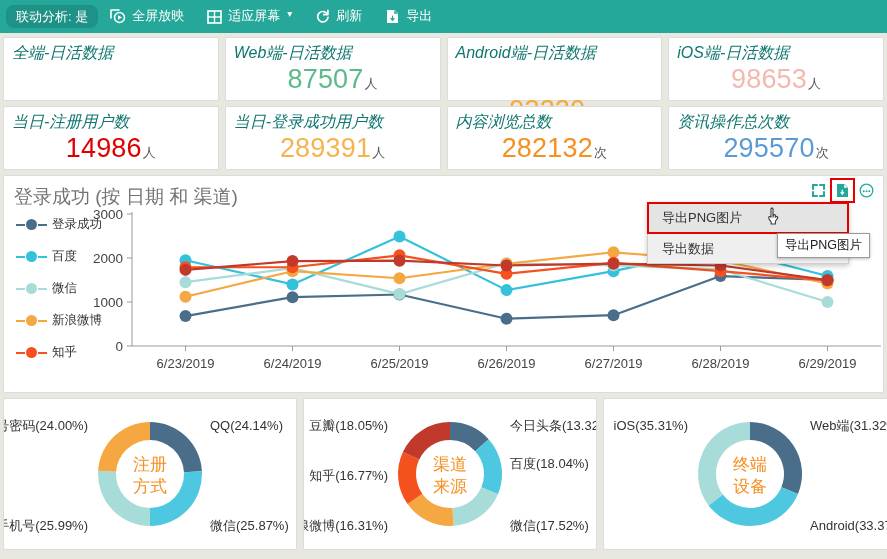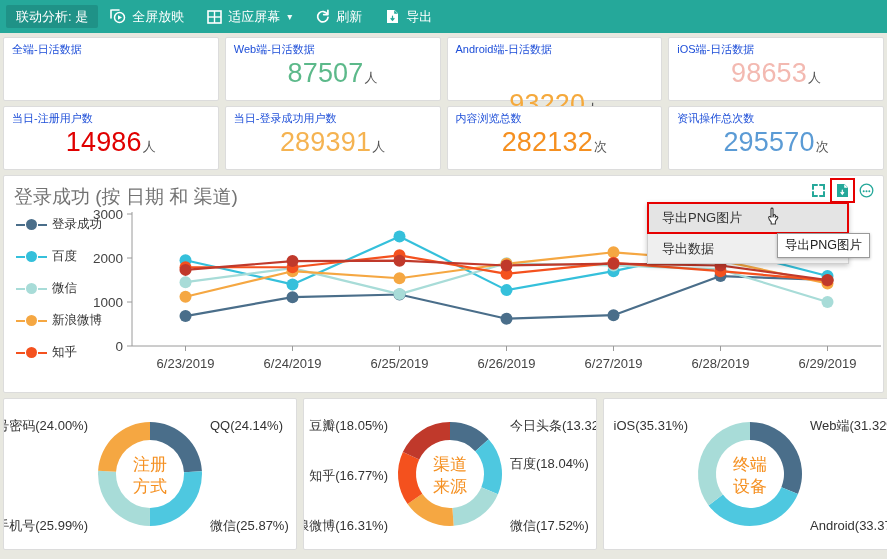--- a/index.html
+++ b/index.html
@@ -10,37 +10,37 @@
     font-size:13px;color:#333;
   }
   .app{width:887px;height:559px;position:relative;}
 
   
   .toolbar{
     height:33px;background:#25a89a;display:flex;align-items:center;
     padding:0 6px;box-sizing:border-box;gap:2px;
   }
   .tb-item{
-    display:flex;align-items:center;gap:6px;color:#fff;
-    font-size:13px;padding:5px 10px;border-radius:2px;cursor:pointer;
+    display:flex;align-items:flex-start;gap:6px;color:#fff;
+    font-size:13px;padding:5px 10px;border-radius:8px;cursor:pointer;
     white-space:nowrap;line-height:1;
   }
   .tb-item.active{background:#1f9287;}
   .tb-ico{display:inline-flex;align-items:center;justify-content:center;width:16px;height:16px;}
   .tb-ico svg{display:block;}
   .chev{font-size:10px;opacity:.95;margin-left:1px;}
 
   
   .kpi-wrap{padding:4px 3px 0 3px;box-sizing:border-box;}
   .kpi-row{display:flex;gap:6px;margin-bottom:5px;}
   .kpi{
     flex:1;background:#fff;border:1px solid #dcdcdc;border-radius:2px;
     height:64px;box-sizing:border-box;padding:5px 8px 0 8px;position:relative;
   }
-  .kpi-title{font-size:11px;color:#1d4ed8;line-height:1.25;}
+  .kpi-title{font-size:16px;color:#0f766e;line-height:1.25;font-style:italic;}
   .kpi-val{
     text-align:center;margin-top:1px;font-size:27px;line-height:1.15;
     font-weight:400;letter-spacing:.2px;
   }
   .kpi-unit{font-size:13px;color:#555;margin-left:1px;}
 
   
   .panel{
     margin:0 3px 5px 3px;background:#fff;border:1px solid #dcdcdc;
     border-radius:2px;position:relative;height:218px;box-sizing:border-box;

